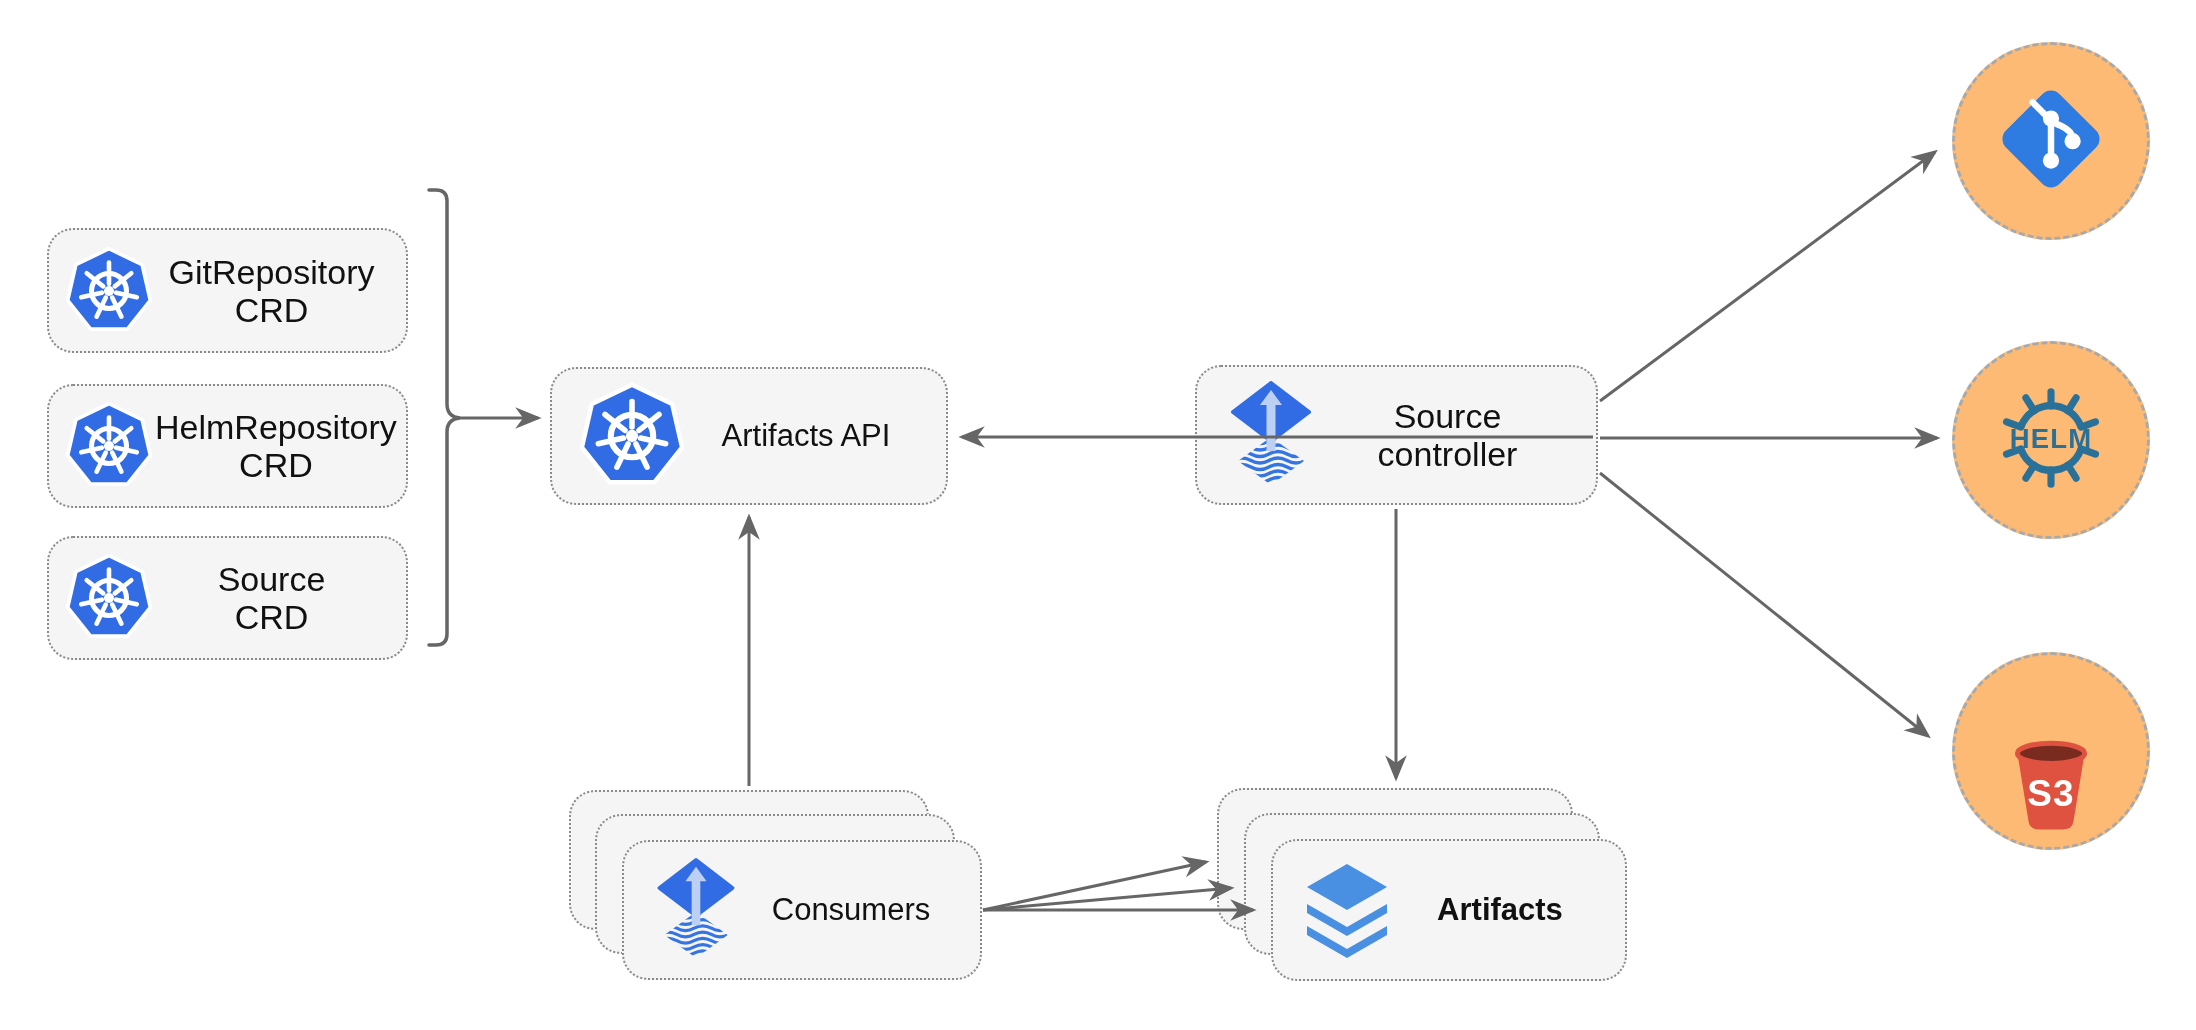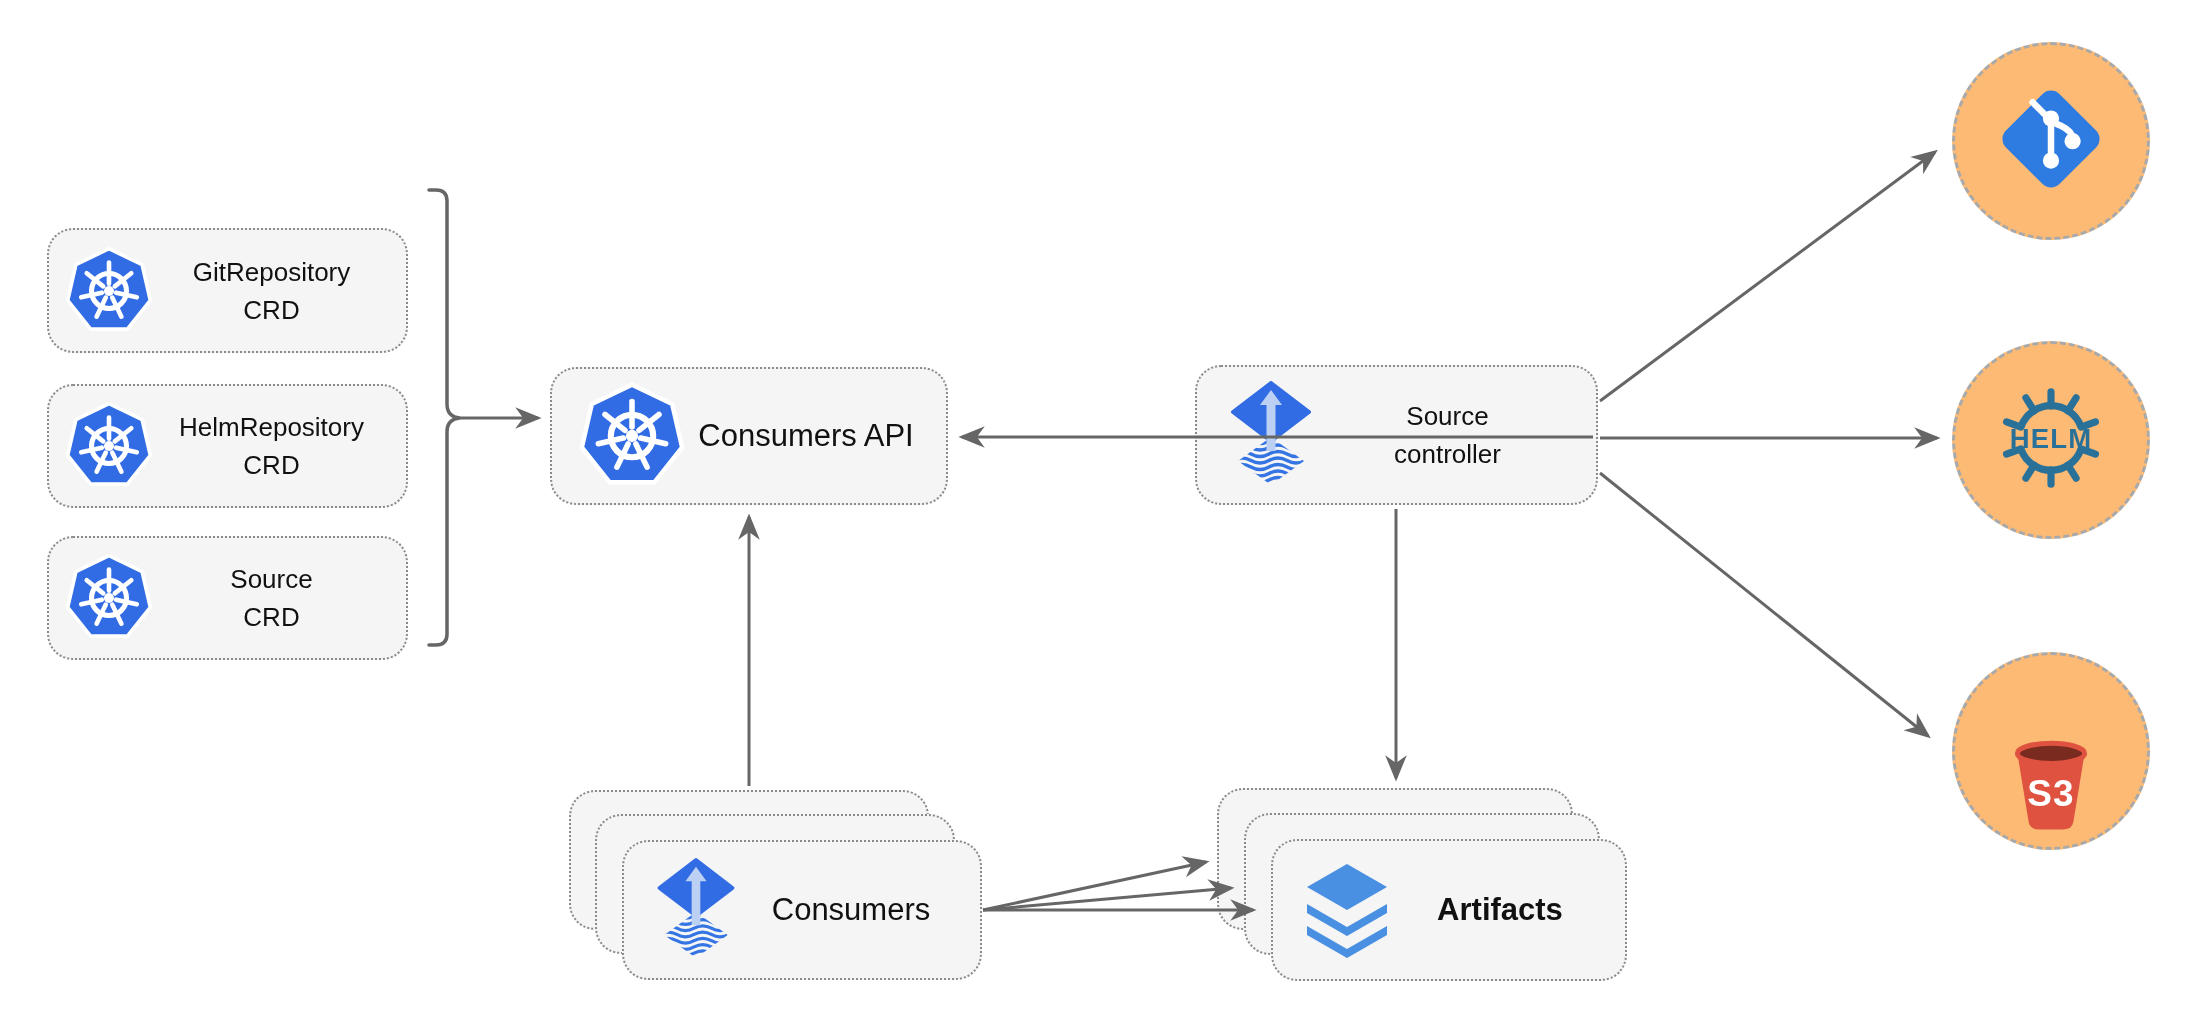--- a/index.html
+++ b/index.html
@@ -7,21 +7,21 @@
     position:relative;width:2196px;height:1030px;background:#ffffff;overflow:hidden;
     font-family:"Liberation Sans","DejaVu Sans",sans-serif;color:#111;
   }
   .node{
     position:absolute;box-sizing:border-box;background:#f5f5f5;
     border:2.5px dotted #8a8a8a;border-radius:26px;
     display:flex;align-items:center;
   }
   .node .icon{flex:0 0 auto;display:flex;align-items:center;justify-content:center;}
   .node .label{
-    flex:1 1 auto;text-align:center;font-size:26px;line-height:38px;color:#111;
+    flex:1 1 auto;text-align:center;font-size:34px;line-height:38px;color:#111;
   }
   .label.single{font-size:31px;}
   .label span{display:block;}
   .crd{padding:0 18px 0 14px;}
   .bignode{padding:0 22px 0 24px;}
   .stack-ghost{}
   .circle{
     position:absolute;box-sizing:border-box;border:3px dashed #a9a9a9;border-radius:50%;
     background:#fdba74;display:flex;align-items:center;justify-content:center;
   }
@@ -114,21 +114,21 @@
           <line x1="57.8" y1="53.8" x2="80.2" y2="58.9"></line>
           <line x1="53.5" y1="59.2" x2="63.5" y2="79.9"></line>
           <line x1="46.5" y1="59.2" x2="36.5" y2="79.9"></line>
           <line x1="42.2" y1="53.8" x2="19.8" y2="58.9"></line>
           <line x1="43.7" y1="47" x2="25.8" y2="32.7"></line>
         </g>
         <circle cx="50" cy="52" r="5.5" fill="#ffffff"></circle>
       </svg>
     </span>
     <div class="label single">
-      <span>Consumers API</span>
+      <span>Artifacts API</span>
     </div>
   </div>
 
   <div class="node bignode" style="left:1195px;top:365px;width:403px;height:140px;">
     <span class="icon" style="width:100px;height:108px;">
       <svg width="100" height="108" viewBox="0 0 100 108">
         <defs>
           <clipPath id="fluxclip-a">
               <polygon points="50,56 83,80 50,104 17,80"></polygon>
             </clipPath>

